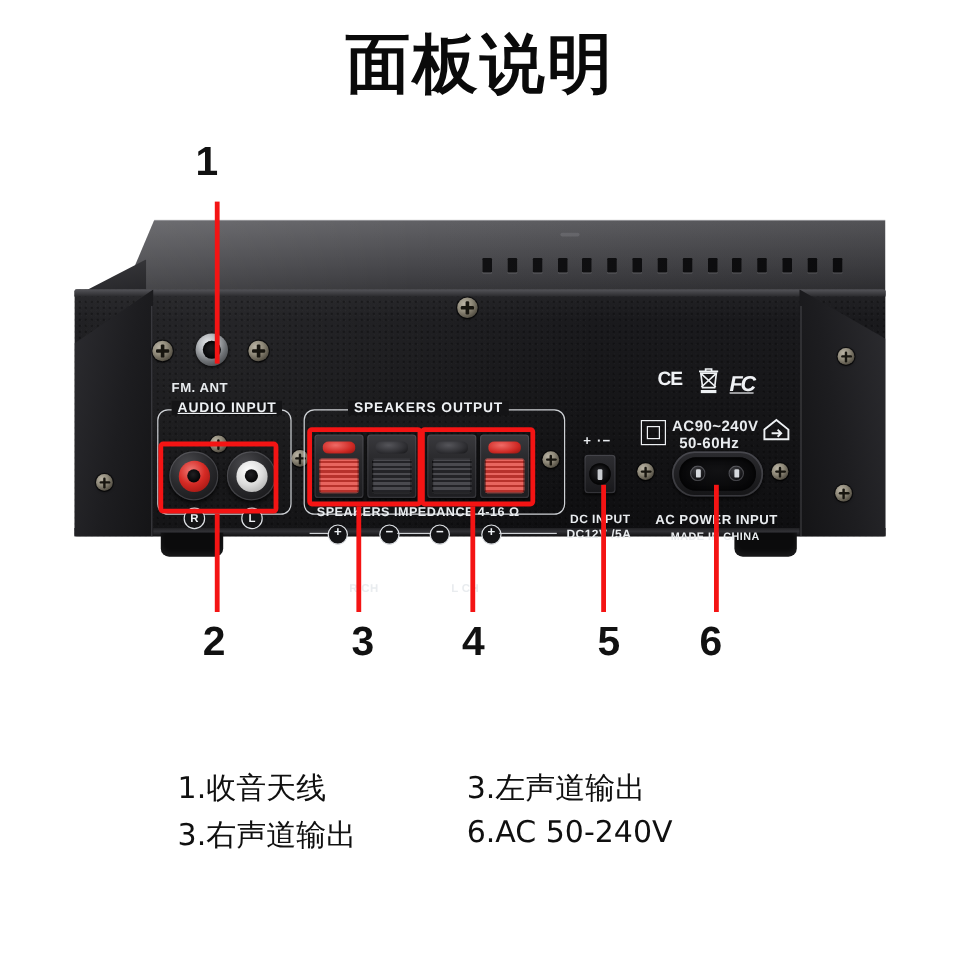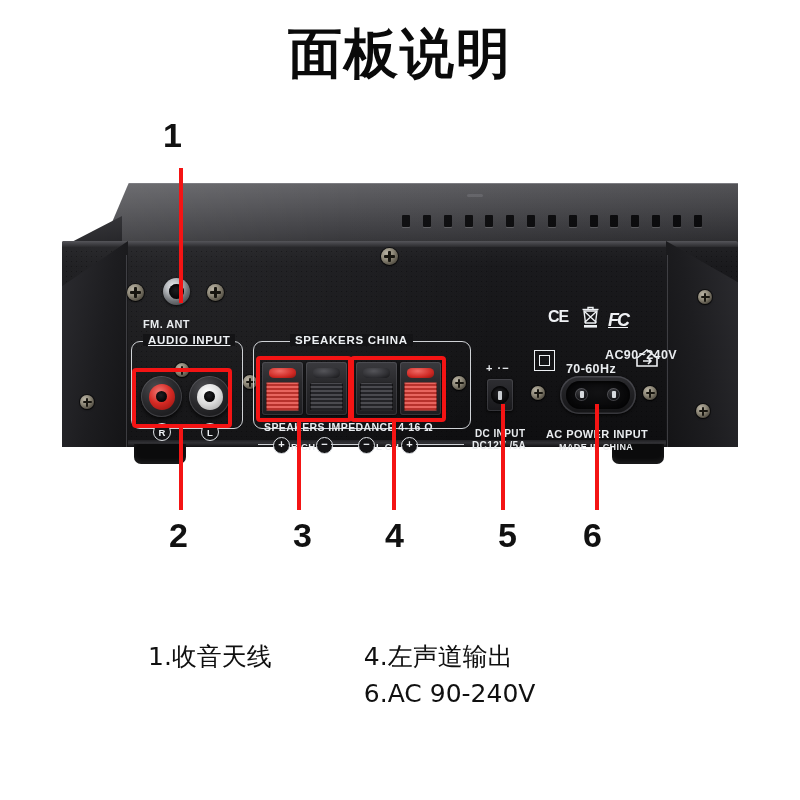--- a/index.html
+++ b/index.html
@@ -169,21 +169,21 @@
   }
   .spk-body.blk{
     background:repeating-linear-gradient(180deg,#4a4a4f 0px,#4a4a4f 2px,#232327 2px,#232327 4px);
     box-shadow:inset 0 0 0 1px rgba(0,0,0,.5);
   }
   .pol{
     position:absolute;width:15px;height:15px;border-radius:50%;border:1.3px solid #dfe2e6;
     color:#eef1f4;font-size:11px;font-weight:bold;line-height:13px;text-align:center;
     background:#141416;font-family:"Liberation Sans",sans-serif;
   }
-  .ch-txt{position:absolute;color:#e9ecef;font-size:9.5px;font-weight:bold;letter-spacing:.3px;}
+  .ch-txt{position:absolute;color:#e9ecef;font-size:9.5px;font-weight:bold;letter-spacing:.3px;margin-top:44px;}
   .pol-rail{position:absolute;height:1.3px;background:#cfd2d6;}
 
   
   .dc-jack{
     position:absolute;left:487px;top:379px;width:26px;height:32px;border-radius:3px;
     background:linear-gradient(180deg,#2e2e32,#18181b);
     box-shadow:0 1px 3px rgba(0,0,0,.8), inset 0 0 0 1px rgba(150,150,158,.22);
     display:flex;align-items:center;justify-content:center;
   }
   .dc-jack .bore{
@@ -314,21 +314,21 @@
   <div class="rca white" style="left:189px;top:376px;">
     <div class="ring">
       <div class="hole"></div>
     </div>
   </div>
   <div class="screw sm" style="left:175px;top:363px;"></div>
   <div class="rca-mark" style="left:153px;top:423px;">R</div>
   <div class="rca-mark" style="left:201px;top:423px;">L</div>
 
   <div class="silk" style="left:253px;top:341px;width:216px;height:86px;"></div>
-  <div class="silk-label" style="left:290px;top:334px;">SPEAKERS CHINA</div>
+  <div class="silk-label" style="left:290px;top:334px;">SPEAKERS OUTPUT</div>
 
   <div class="spk-block" style="left:262px;top:362px;">
     <div class="spk-tab red"></div>
     <div class="spk-body red"></div>
   </div>
   <div class="spk-block" style="left:306px;top:362px;">
     <div class="spk-tab blk"></div>
     <div class="spk-body blk"></div>
   </div>
   <div class="spk-block" style="left:356px;top:362px;">
@@ -366,22 +366,22 @@
       <div class="ac-pin p1"></div>
       <div class="ac-pin p2"></div>
     </div>
   </div>
   <div class="panel-txt" style="left:546px;top:428px;font-size:11px;">AC POWER INPUT</div>
   <div class="panel-txt" style="left:559px;top:442px;font-size:9px;">MADE IN CHINA</div>
 
   <div class="sq-icon" style="left:534px;top:350px;">
       <i></i>
     </div>
-  <div class="panel-txt" style="left:560px;top:348px;font-size:12.5px;margin-left:45px;">AC90~240V</div>
-  <div class="panel-txt" style="left:566px;top:362px;font-size:12.5px;">70-60Hz</div>
+  <div class="panel-txt" style="left:560px;top:348px;font-size:12.5px;">AC90~240V</div>
+  <div class="panel-txt" style="left:566px;top:362px;font-size:12.5px;">50-60Hz</div>
   <svg class="house-icon" style="left:635px;top:348px;" viewBox="0 0 24 20">
     <path d="M2 10 L12 2 L22 10 L22 18 L2 18 Z" fill="none" stroke="#eef1f4" stroke-width="1.6"></path>
     <path d="M8 13 L16 13 M13 10 L16 13 L13 16" fill="none" stroke="#eef1f4" stroke-width="1.6"></path>
   </svg>
 
   <div class="cert ce" style="left:548px;top:308px;">CE</div>
   <svg class="weee" style="left:581px;top:305px;" viewBox="0 0 19 24">
     <path d="M3 6 L16 6 L14.5 18 L4.5 18 Z" fill="none" stroke="#eef1f4" stroke-width="1.4"></path>
     <path d="M1.5 4.5 L17.5 4.5" stroke="#eef1f4" stroke-width="1.4"></path>
     <path d="M7 4.5 L7 2.5 L12 2.5 L12 4.5" fill="none" stroke="#eef1f4" stroke-width="1.4"></path>
@@ -407,20 +407,21 @@
 
   <div class="lead" style="left:501px;top:404px;height:106px;"></div>
   <div class="num" style="left:498px;top:518px;">5</div>
 
   <div class="lead" style="left:595px;top:404px;height:106px;"></div>
   <div class="num" style="left:583px;top:518px;">6</div>
 
   <div class="legend">
     <div class="legend-col">
       <div class="legend-item">1.收音天线</div>
+      <div class="legend-item">3.右声道输出</div>
     </div>
     <div class="legend-col">
-      <div class="legend-item">4.左声道输出</div>
-      <div class="legend-item">6.AC 90-240V</div>
+      <div class="legend-item">3.左声道输出</div>
+      <div class="legend-item">6.AC 50-240V</div>
     </div>
   </div>
 
 </div>
 
 </body></html>

